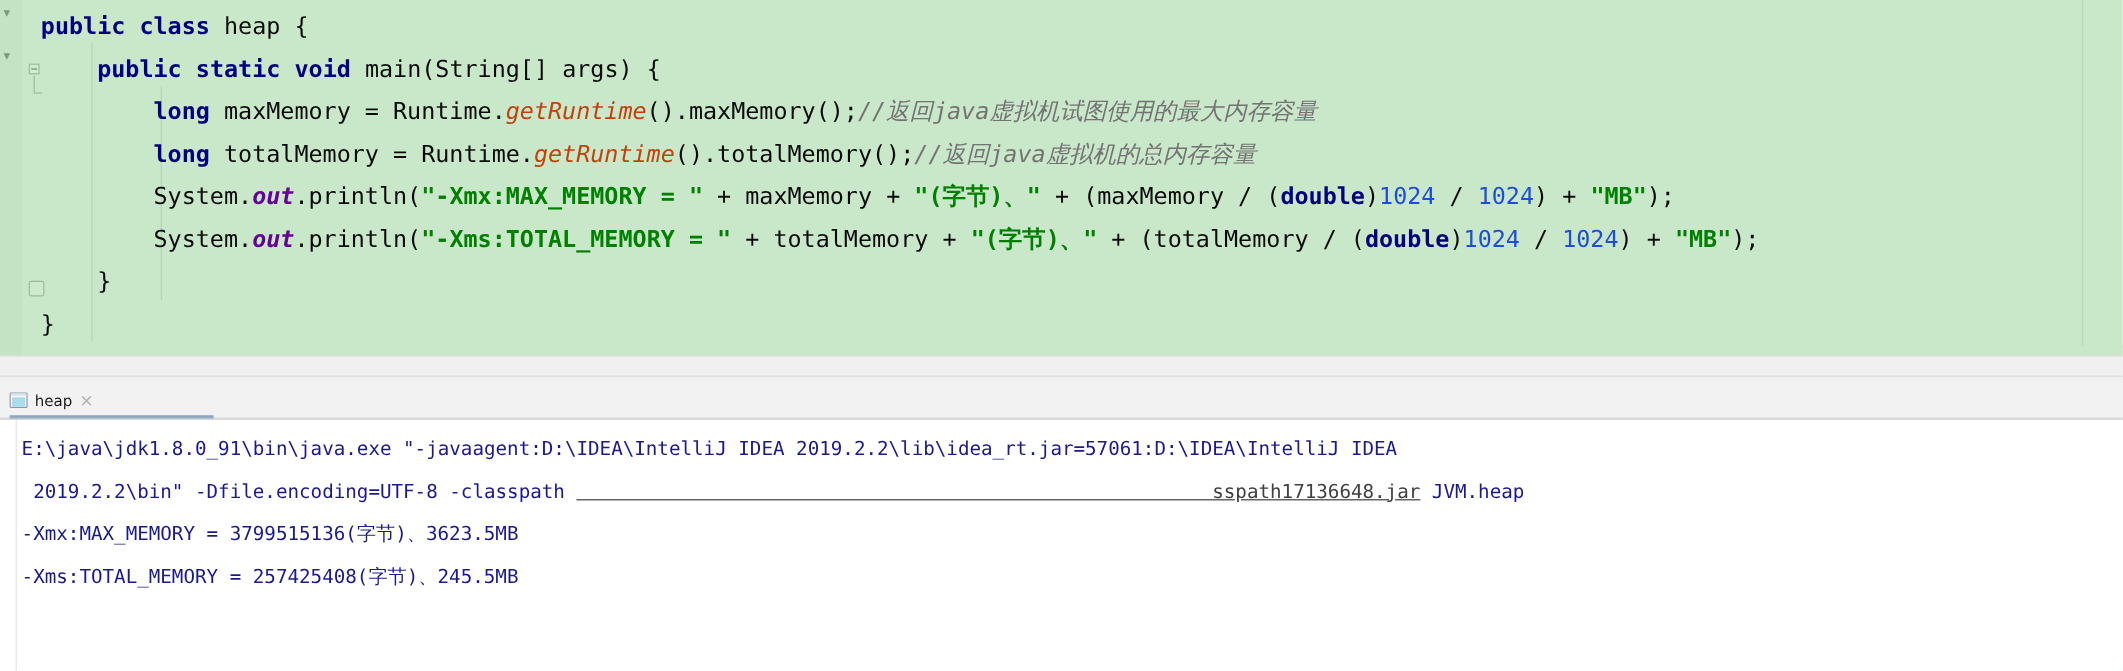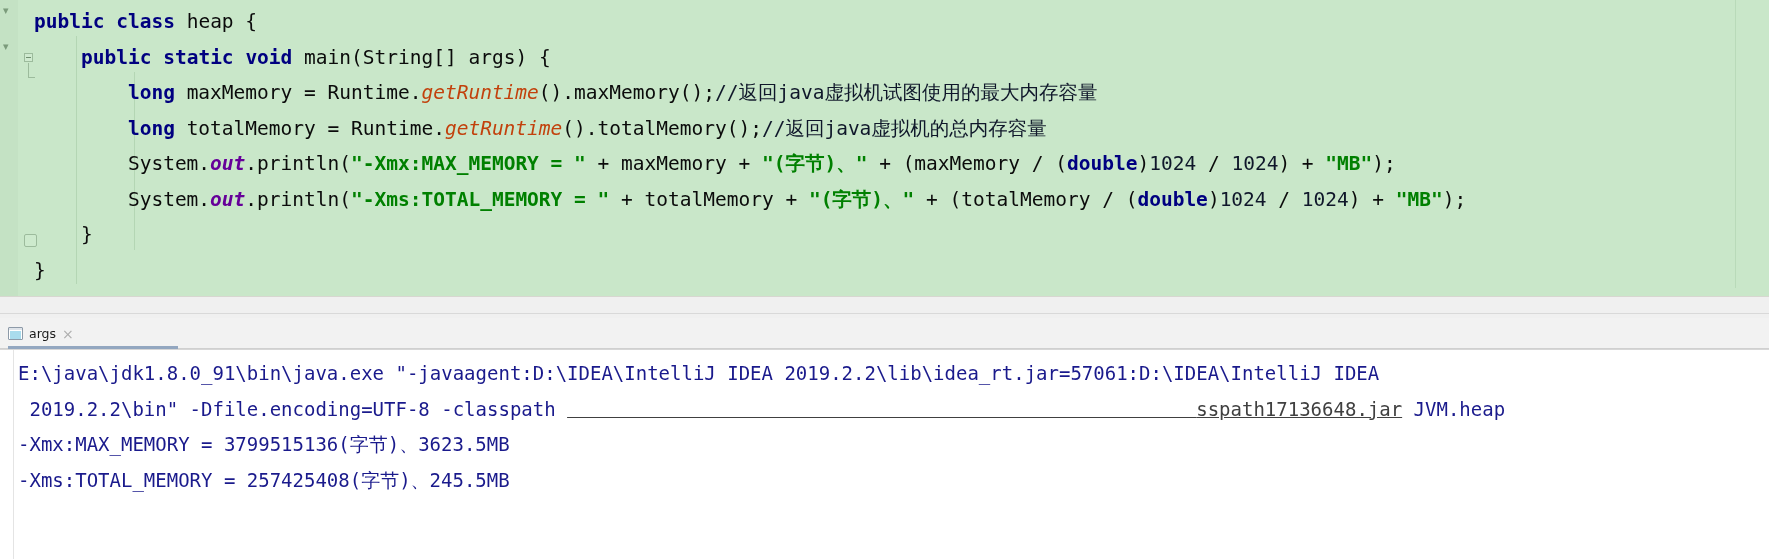--- a/index.html
+++ b/index.html
@@ -66,22 +66,22 @@
     position:absolute;width:1px;background:#b4d6b4;
   }
   #margin-guide{
     position:absolute;top:0;width:1px;height:296px;background:#b9dab9;
   }
 
   .kw  {color:#000080;font-weight:bold;}
   .pln {color:#0b0b0b;}
   .mth {color:#c2410c;font-style:italic;}
   .str {color:#008000;font-weight:bold;}
-  .num {color:#0f172a;}
-  .cmt {color:#0f172a;}
+  .num {color:#1d4ed8;}
+  .cmt {color:#737373;font-style:italic;}
   .stc {color:#660099;font-weight:bold;font-style:italic;}
 
   
   #gap{
     position:absolute;left:0;top:296px;width:1769px;height:22px;
     background:#f0f0f0;border-top:1px solid #d7d7d0;
   }
   #gap-sep{
     position:absolute;left:0;top:313px;width:1769px;height:1px;background:#d9d9d9;
   }
@@ -127,21 +127,21 @@
     background:#ffffff;
     border-top:1px solid #d7d7d7;
     overflow:hidden;
   }
   #console-left{
     position:absolute;left:0;top:0;width:13px;height:210px;
     background:#ffffff;border-right:1px solid #e4e4e4;
   }
   #console-text{
     position:absolute;left:18px;top:6px;
-    font-size:19px;line-height:35.5px;
+    font-size:16px;line-height:35.5px;
     color:#1a1a8c;
     white-space:pre;
   }
   .oline{height:35.5px;}
   .lnk{color:#404040;text-decoration:underline;}
 </style>
 </head>
 <body>
 
 <div id="editor">
@@ -166,21 +166,21 @@
 
   <div id="editor-bottom-fade"></div>
 </div>
 
 <div id="gap"></div>
 <div id="gap-sep"></div>
 
 <div id="tabbar">
   <div id="tab-heap">
     <span class="tab-icon"></span>
-    <span id="tab-label">args</span>
+    <span id="tab-label">heap</span>
     <span id="tab-close">×</span>
   </div>
   <div id="tab-underline"></div>
 
 </div>
 
 <div id="console">
   <div id="console-left"></div>
   <div id="console-text"><div class="oline"><span>E:\java\jdk1.8.0_91\bin\java.exe "-javaagent:D:\IDEA\IntelliJ IDEA 2019.2.2\lib\idea_rt.jar=57061:D:\IDEA\IntelliJ IDEA</span></div><div class="oline"><span> 2019.2.2\bin" -Dfile.encoding=UTF-8 -classpath </span><span class="lnk">                                                       </span><span class="lnk">sspath17136648.jar</span><span> JVM.heap</span></div><div class="oline"><span>-Xmx:MAX_MEMORY = 3799515136(字节)、3623.5MB</span></div><div class="oline"><span>-Xms:TOTAL_MEMORY = 257425408(字节)、245.5MB</span></div></div>
 

